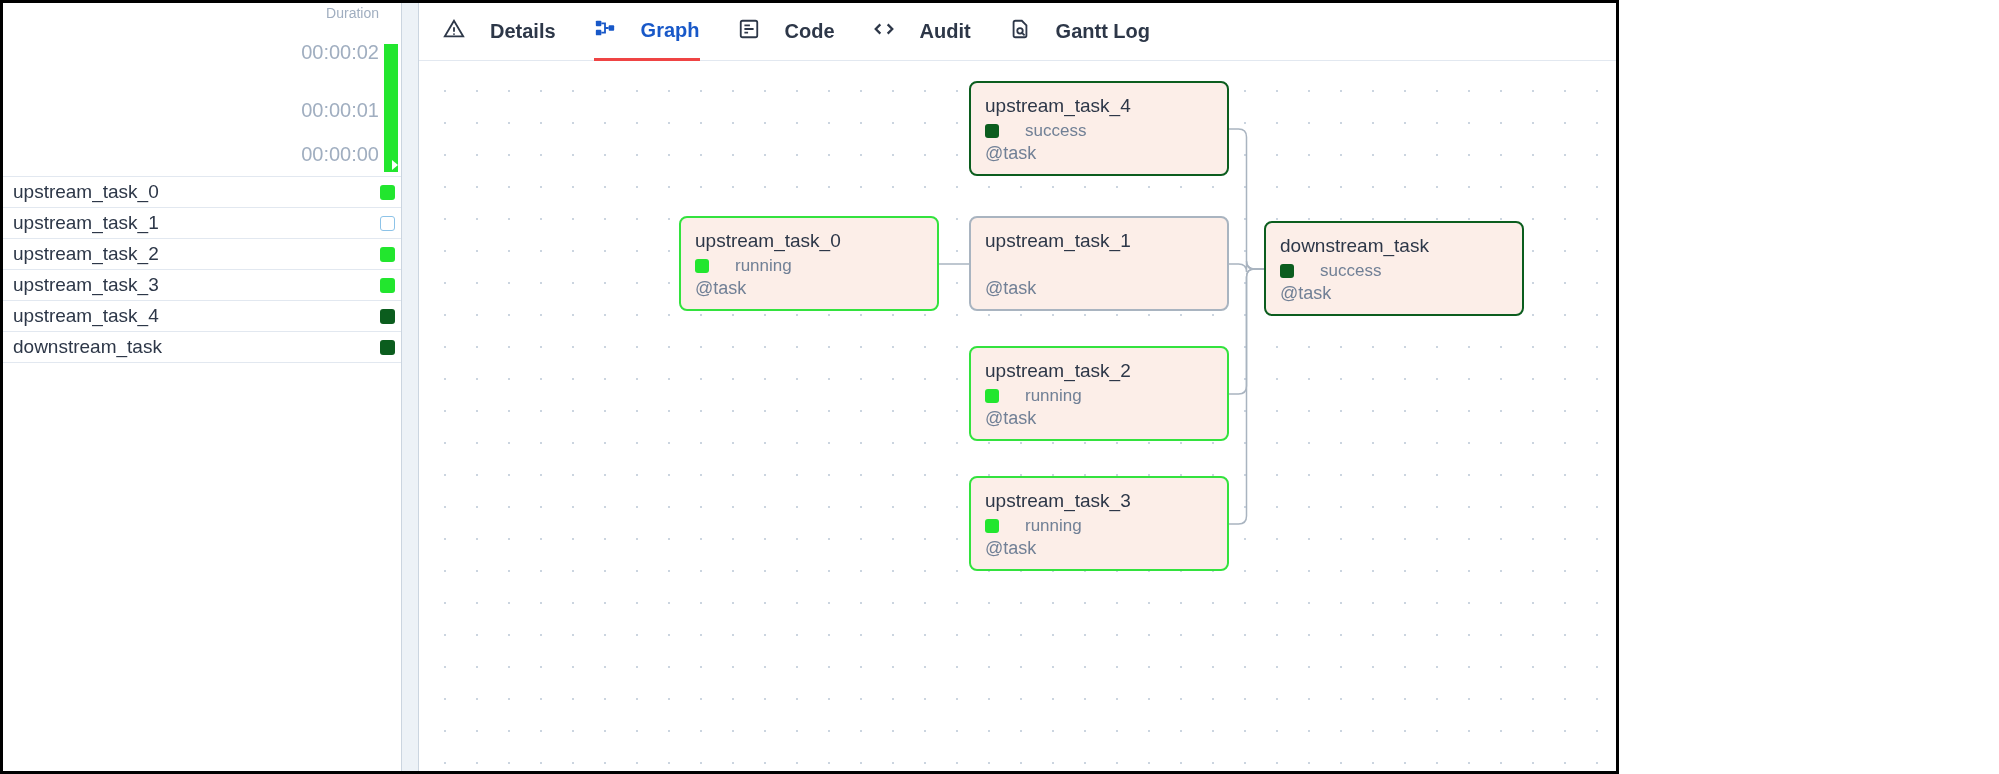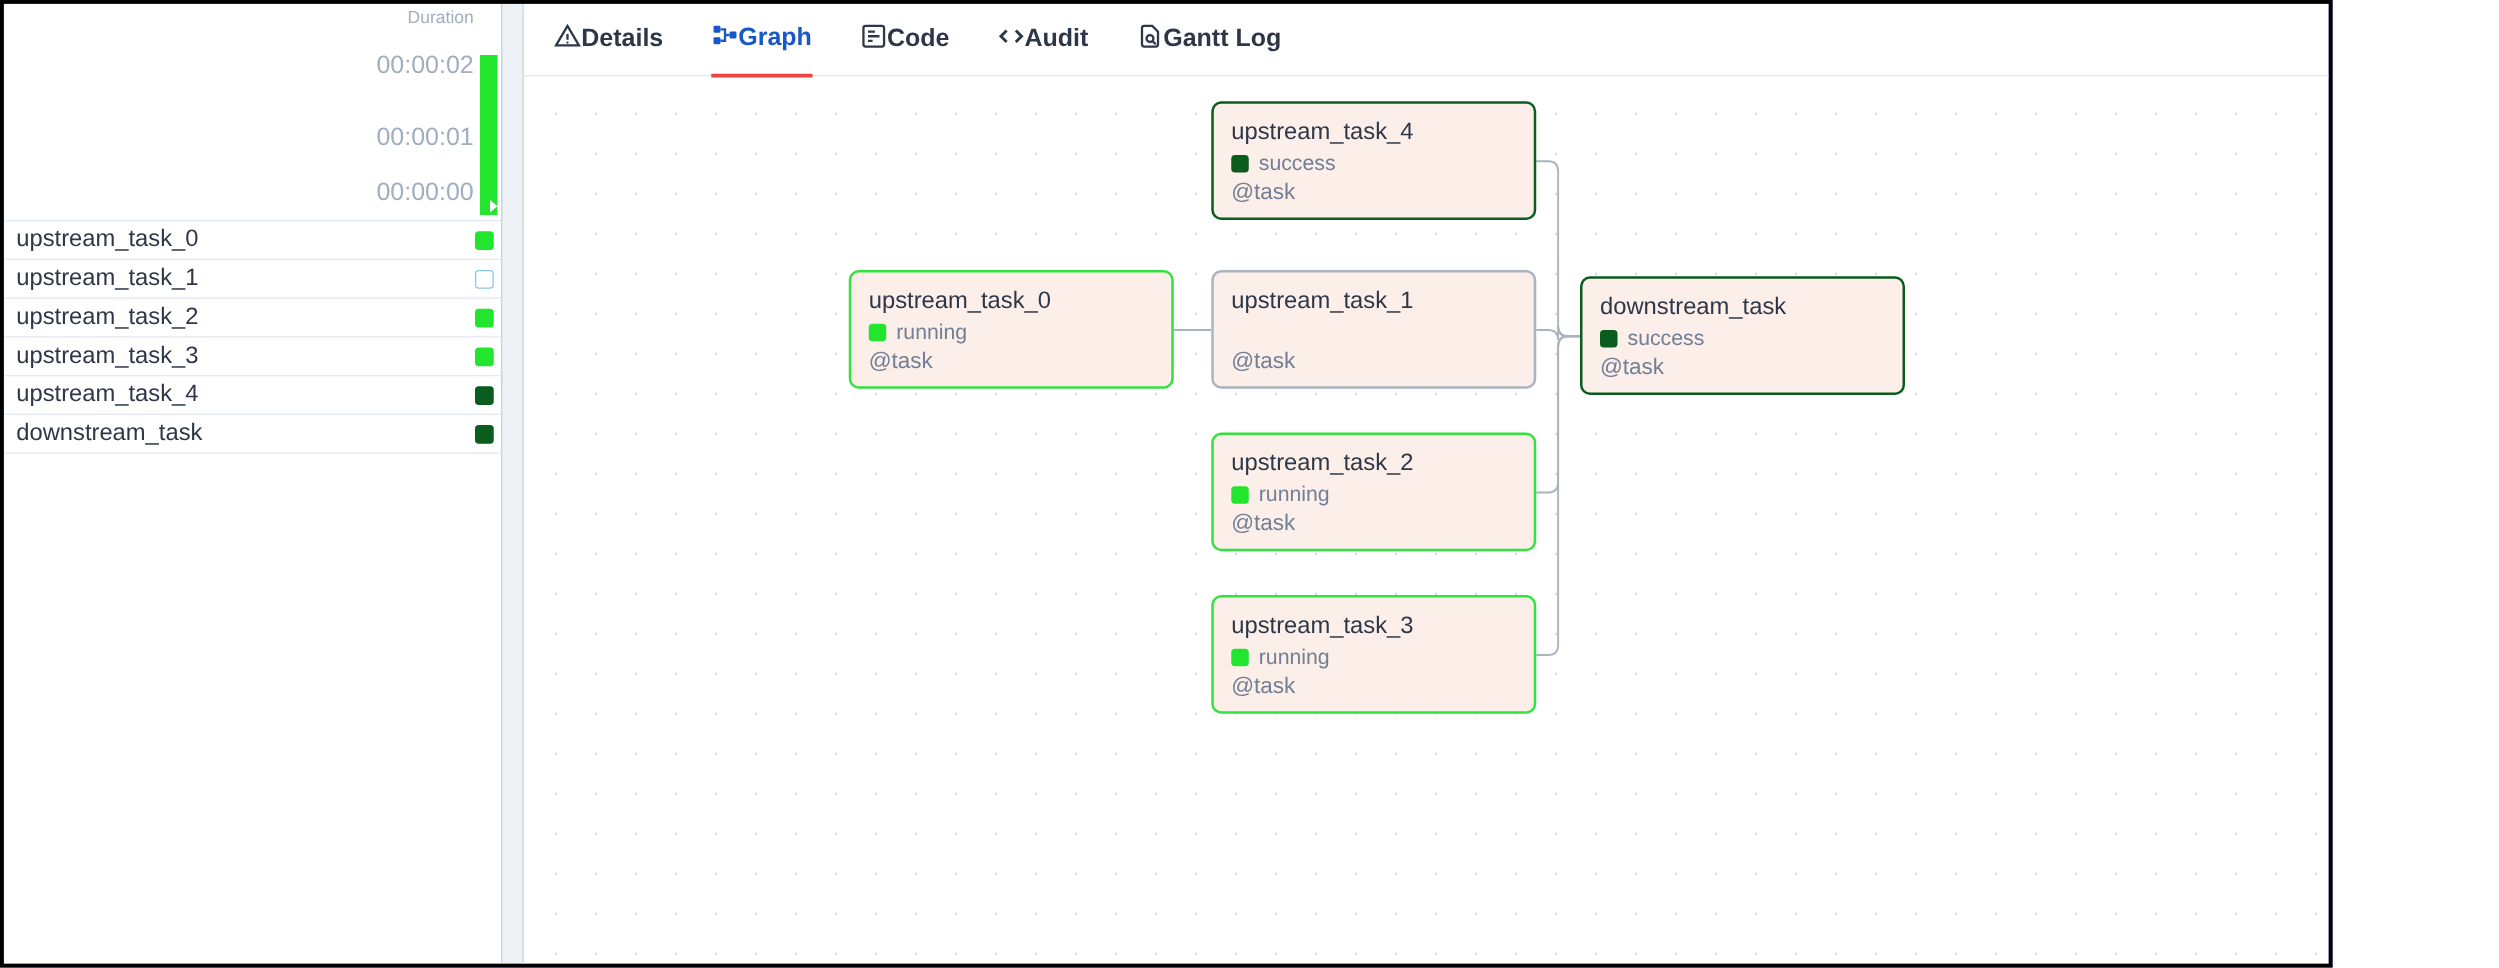--- a/index.html
+++ b/index.html
@@ -4,26 +4,26 @@
 <style>
   * { box-sizing: border-box; margin: 0; padding: 0; }
   html, body { width: 100%; height: 100%; }
   body {
     font-family: -apple-system, BlinkMacSystemFont, "Segoe UI", Helvetica, Arial, sans-serif;
     font-size: 16px;
     color: #1a202c;
     background: #fff;
   }
   .frame {
-    width: 1866px;
+    width: 1619px;
     height: 774px;
     border: 3px solid #000;
     position: relative;
     overflow: hidden;
-    background: #4c1d95;
+    background: #000000;
   }
   .sidebar {
     position: absolute;
     left: 0; top: 0;
     width: 398px;
     height: 100%;
     background: #fff;
   }
   .duration-area {
     position: relative;
@@ -96,21 +96,21 @@
     display: flex;
     align-items: center;
     gap: 38px;
     padding: 14px 0 0 24px;
     height: 58px;
     border-bottom: 1px solid #e2e8f0;
   }
   .tab {
     display: flex;
     align-items: center;
-    gap: 0;
+    gap: 25px;
     font-size: 20px;
     font-weight: 700;
     color: #2d3748;
     padding-bottom: 14px;
     cursor: pointer;
   }
   .tab.active {
     color: #1858c8;
     border-bottom: 3px solid #ef4444;
     margin-bottom: -1px;
@@ -128,21 +128,21 @@
     width: 260px;
     border-radius: 8px;
     background: #fceee8;
     padding: 12px 14px 10px 14px;
     cursor: pointer;
   }
   .node.running { border: 2.5px solid #33e23e; }
   .node.success { border: 2.5px solid #0b5d1e; }
   .node.none    { border: 2.5px solid #a9b4c0; }
   .node-title { font-size: 19px; color: #2d3748; margin-bottom: 4px; }
-  .node-status { display: flex; align-items: center; gap: 8px; font-size: 17px; color: #718096; margin-bottom: 2px; min-height: 20px; }
+  .node-status { display: flex; align-items: center; gap: 26px; font-size: 17px; color: #718096; margin-bottom: 2px; min-height: 20px; }
   .node-status .dot { width: 14px; height: 14px; border-radius: 3px; }
   .dot.running { background: #22e62e; }
   .dot.success { background: #0b5d1e; }
   .node-decorator { font-size: 18px; color: #718096; }
   svg.edges { position: absolute; left:0; top:0; width:100%; height:100%; pointer-events:none; }
   svg.edges path { stroke: #a9b4c0; stroke-width: 1.5; fill: none; }
 </style>
 </head>
 <body>
 

